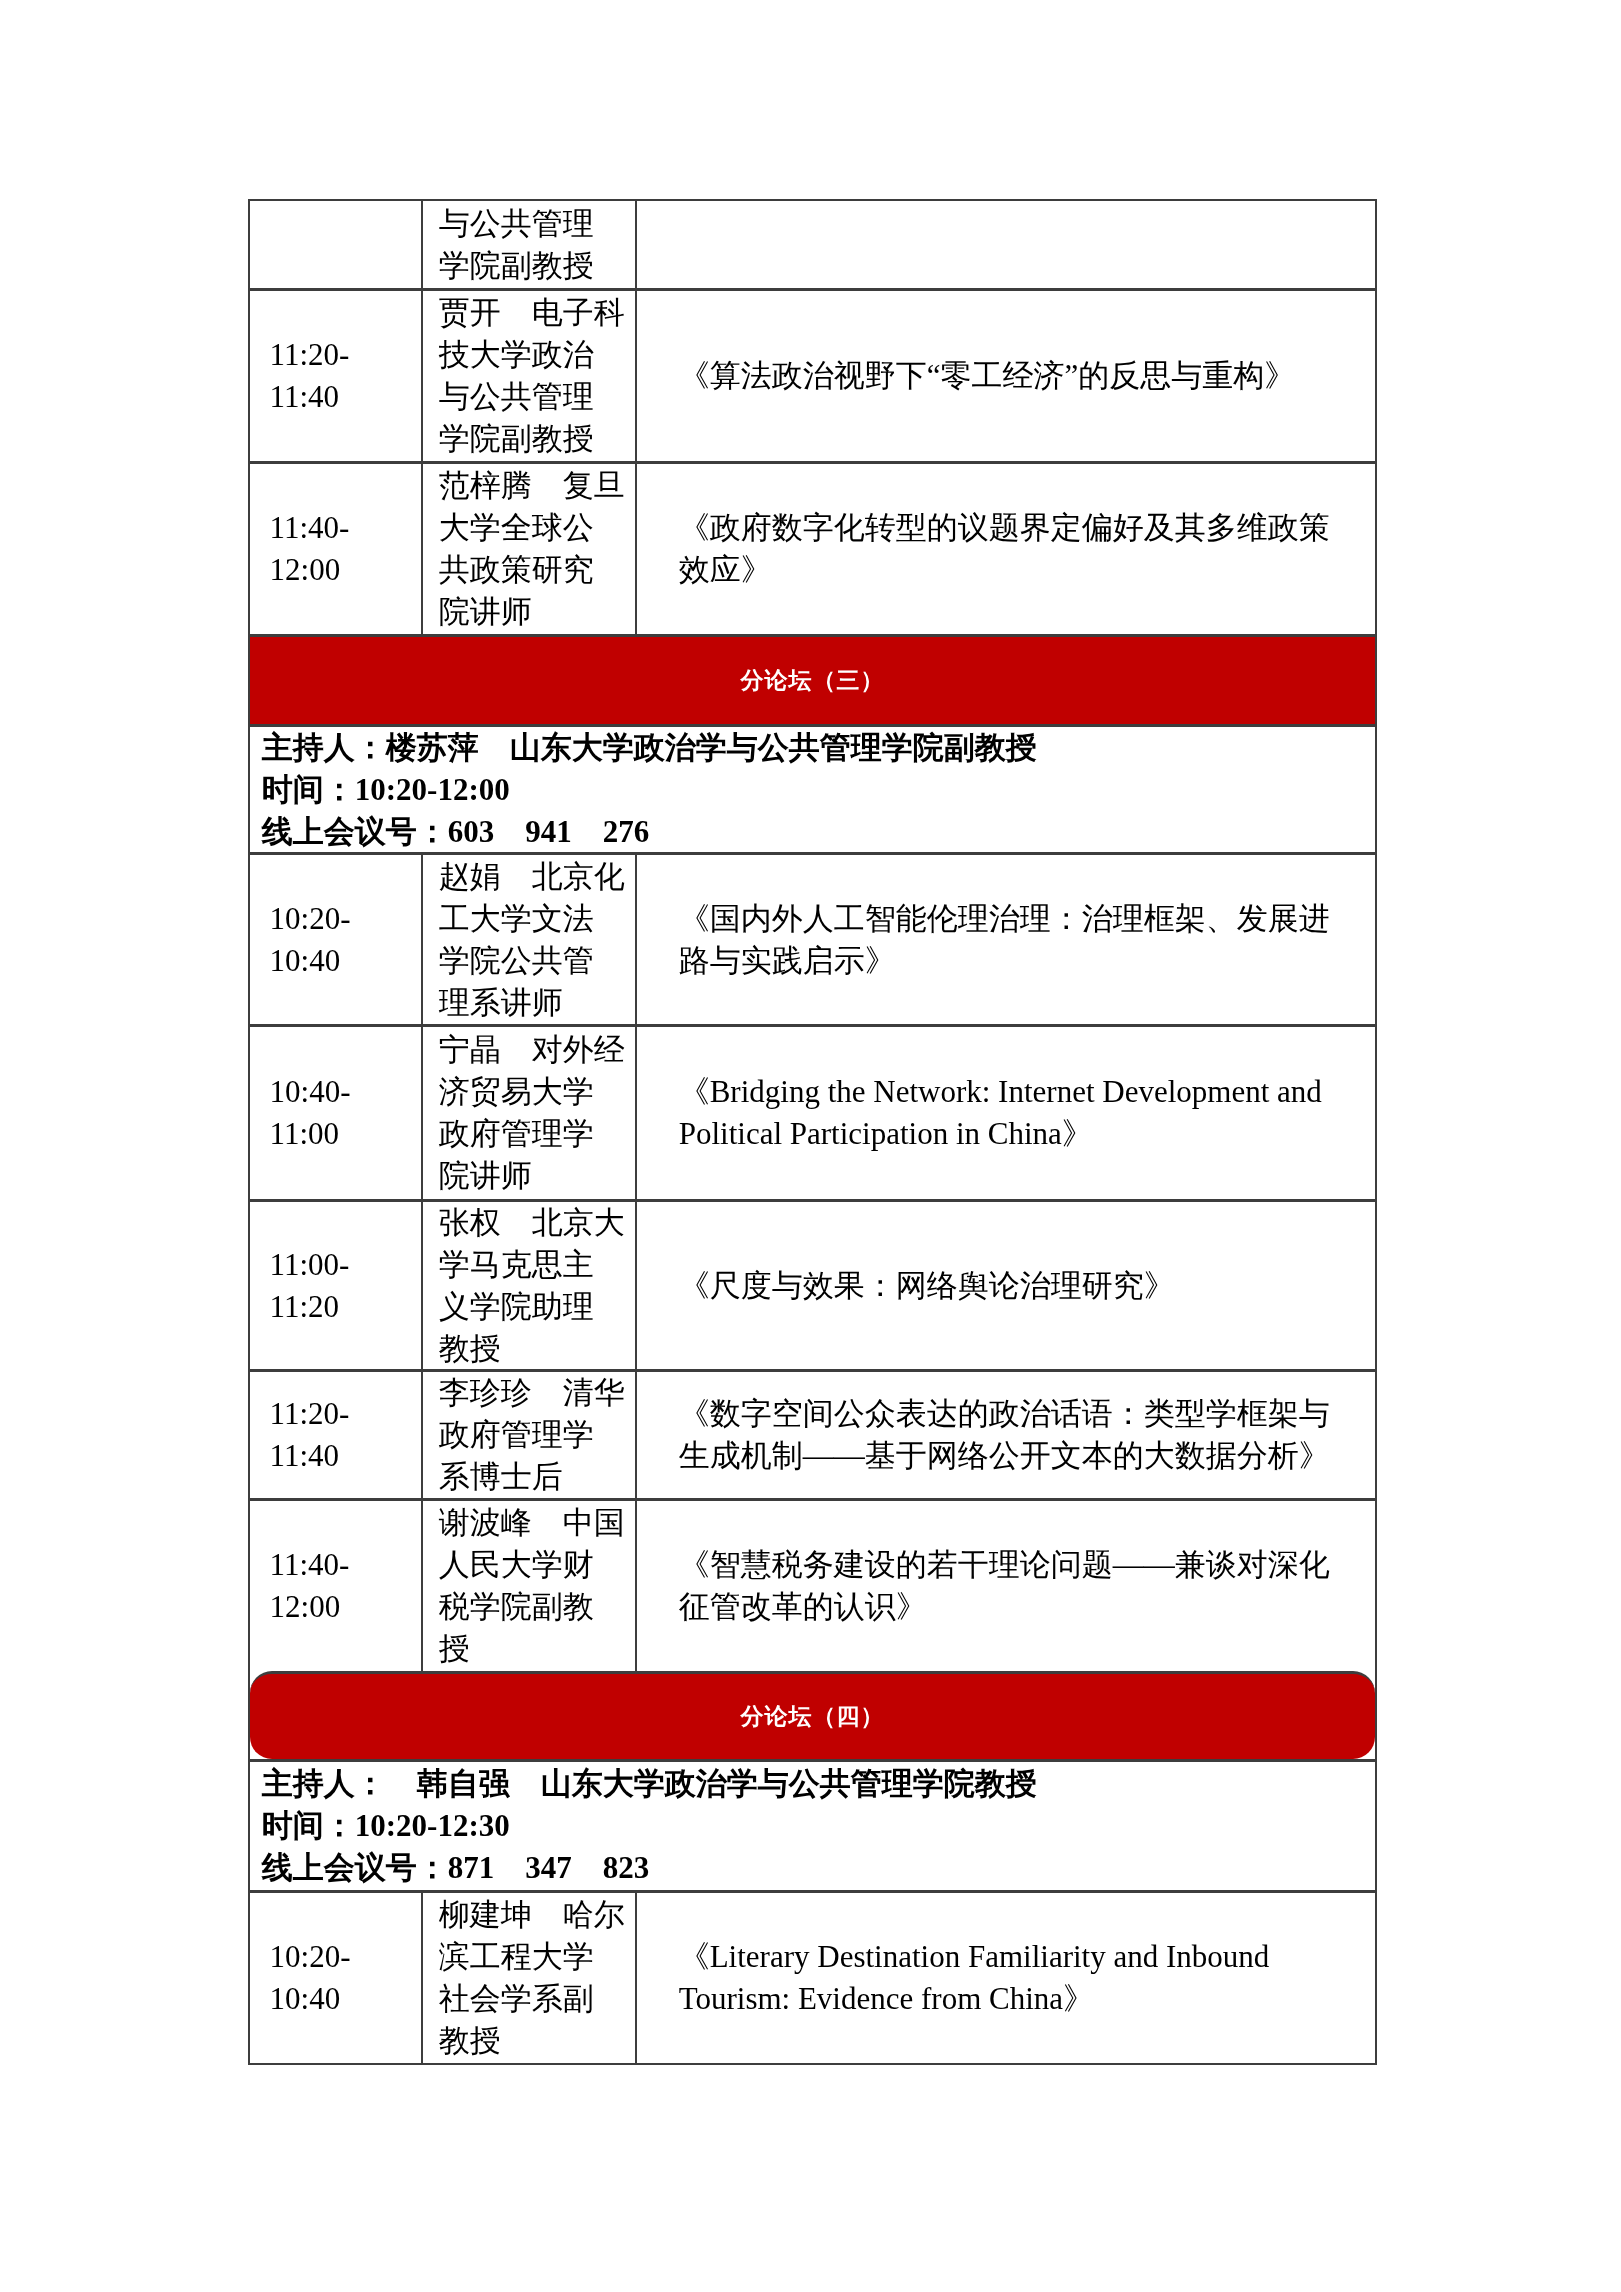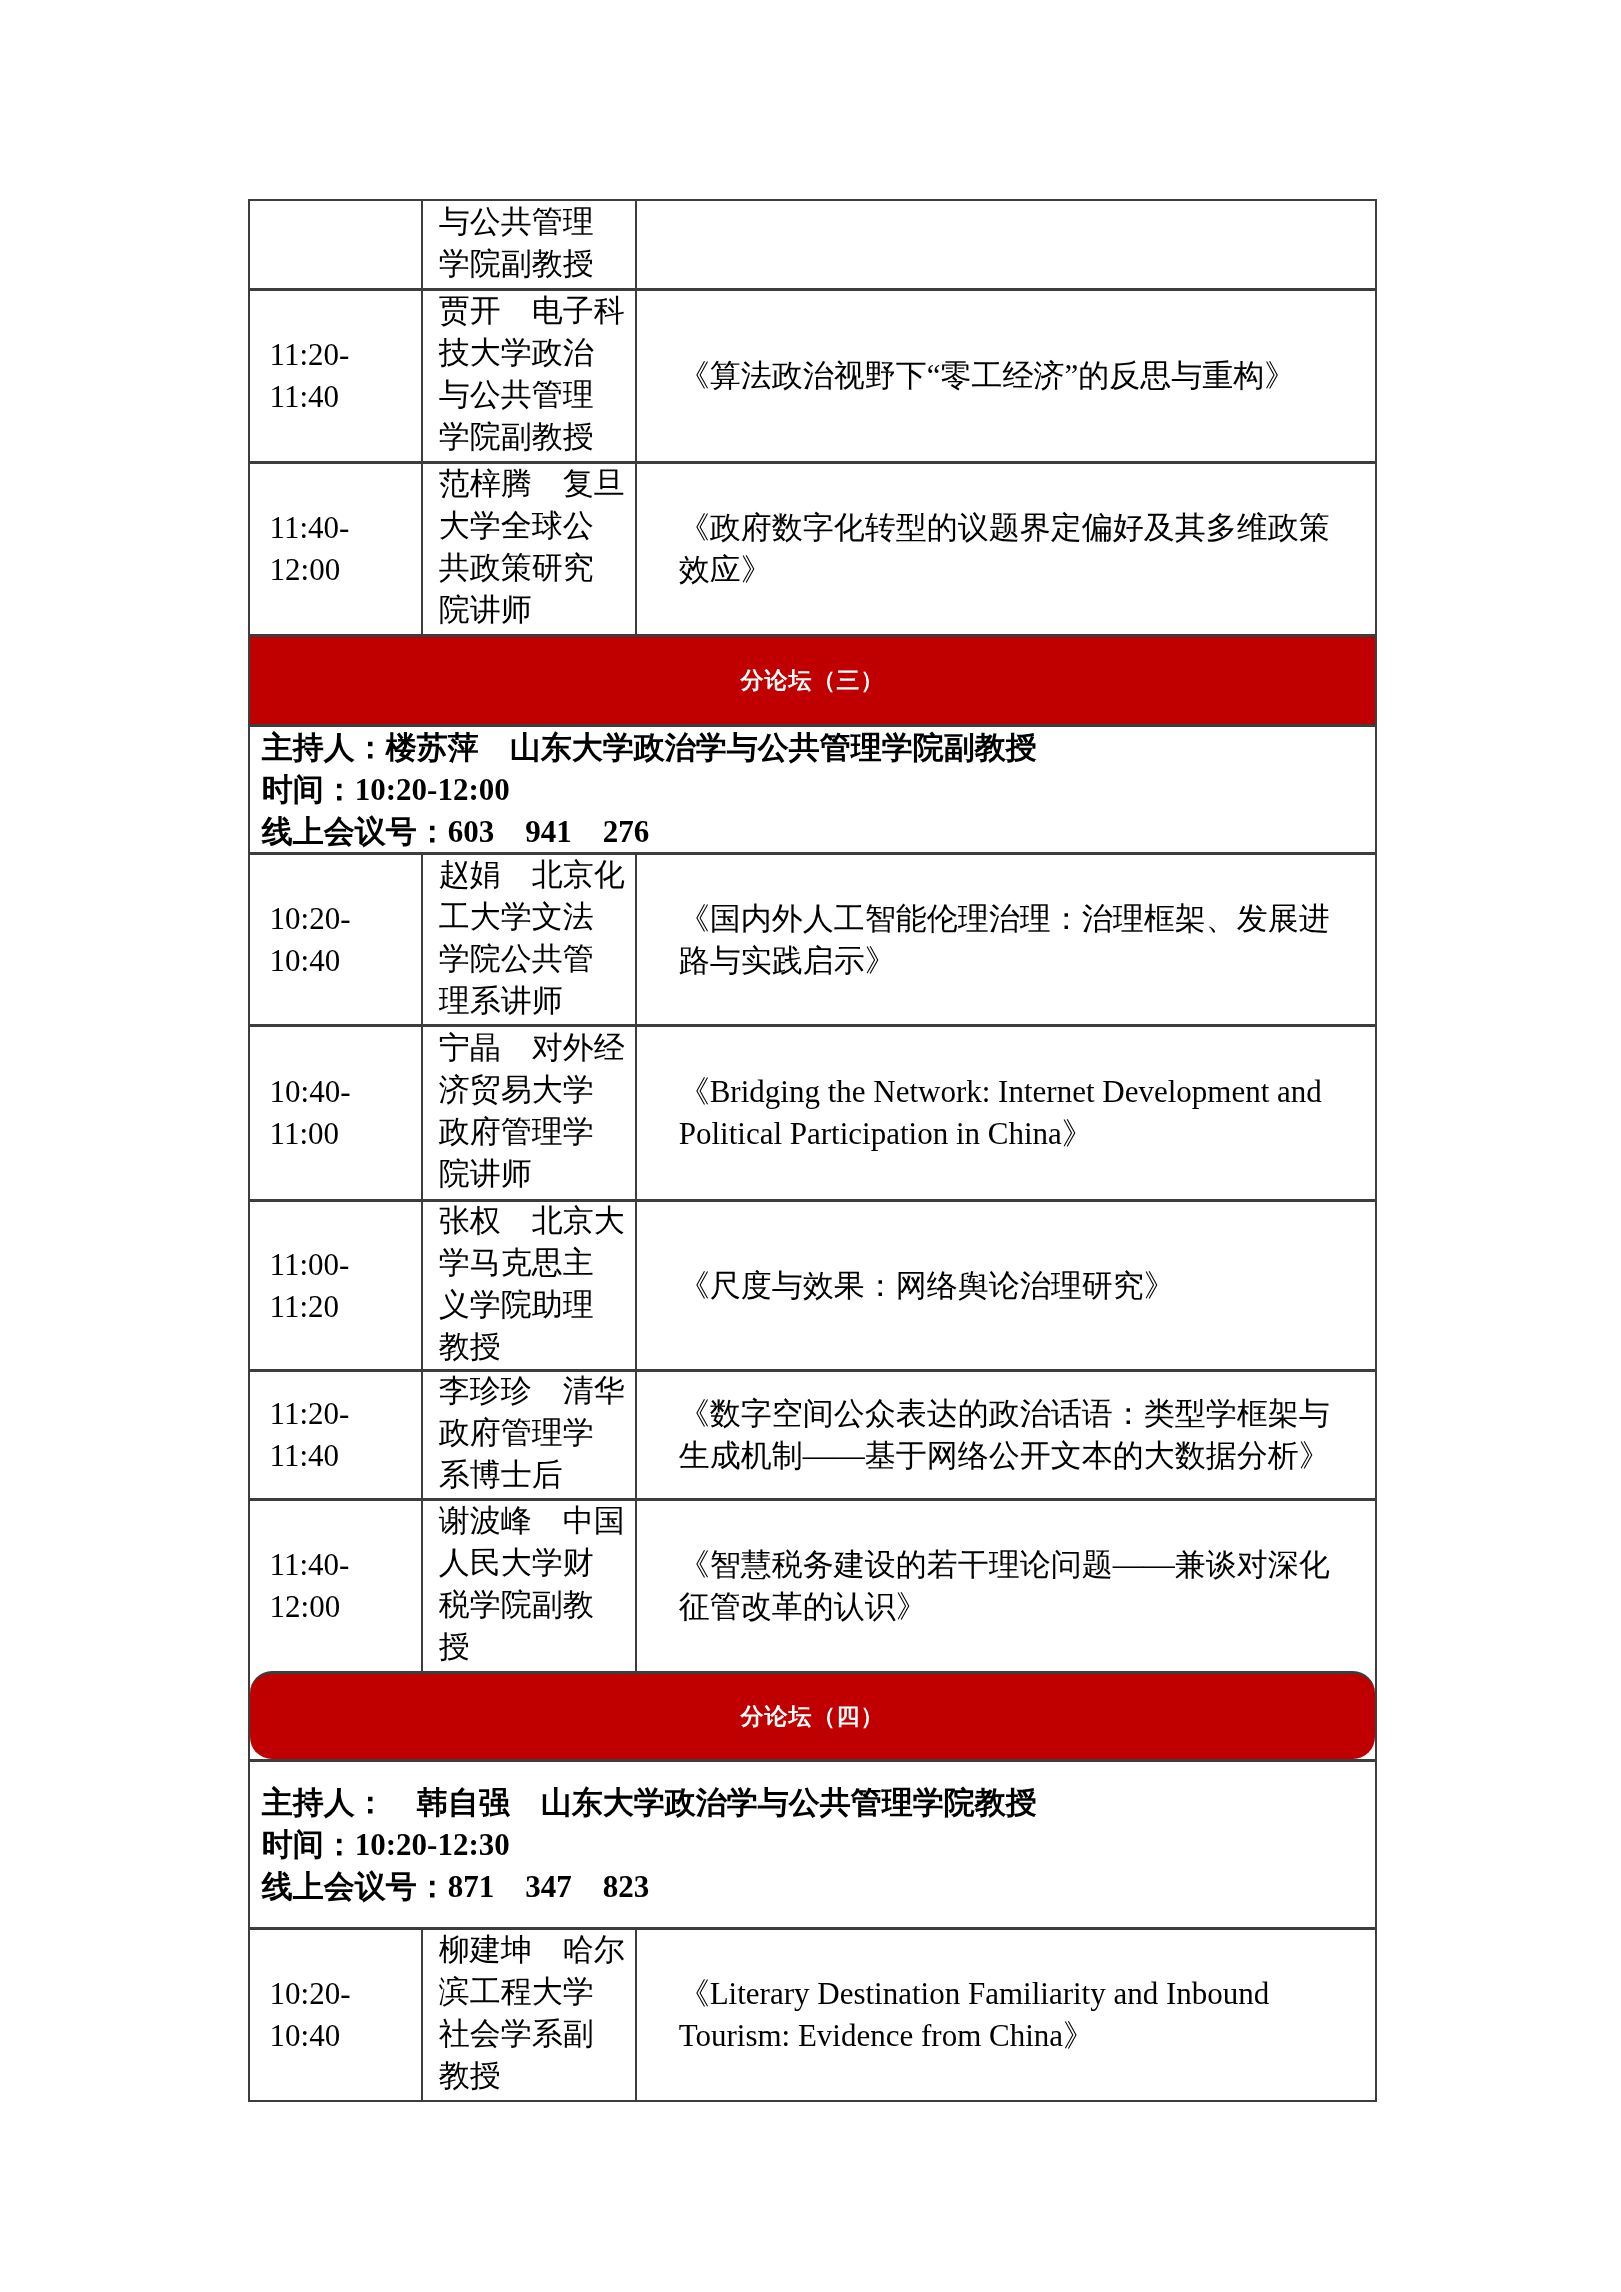--- a/index.html
+++ b/index.html
@@ -40,21 +40,20 @@
     padding-left: 19.6px;
     flex: 0 0 auto;
   }
   .cell.person {
     width: 216px;
     flex: 0 0 auto;
     border-left: 2.9px solid #3d3d3d;
     border-right: 2.9px solid #3d3d3d;
     padding-left: 15.7px;
     padding-right: 3.9px;
-    font-family: Liberation Mono, monospace;
   }
   .cell.title {
     flex: 1 1 auto;
     padding-left: 13.7px;
     padding-right: 9.8px;
     margin-left: 28px;
   }
   .banner {
     box-sizing: border-box;
     border-top: 3.9px solid #3d3d3d;
@@ -83,21 +82,21 @@
   .h89  { height: 87px; }
   .h176 { height: 173px; }
   .h177 { height: 173px; }
   .h92  { height: 90px; }
   .h131 { height: 128px; }
   .h175 { height: 172px; }
   .h179 { height: 175px; }
   .h173 { height: 170px; }
   .h132 { height: 129px; }
   .h90  { height: 88px; border-radius: 22px; }
-  .h134 { height: 168px; }
+  .h134 { height: 131px; }
 </style>
 </head>
 <body>
 
 <div class="page">
   <div class="tbl">
 
     <div class="trow h89">
       <div class="cell time"></div>
       <div class="cell person">与公共管理

